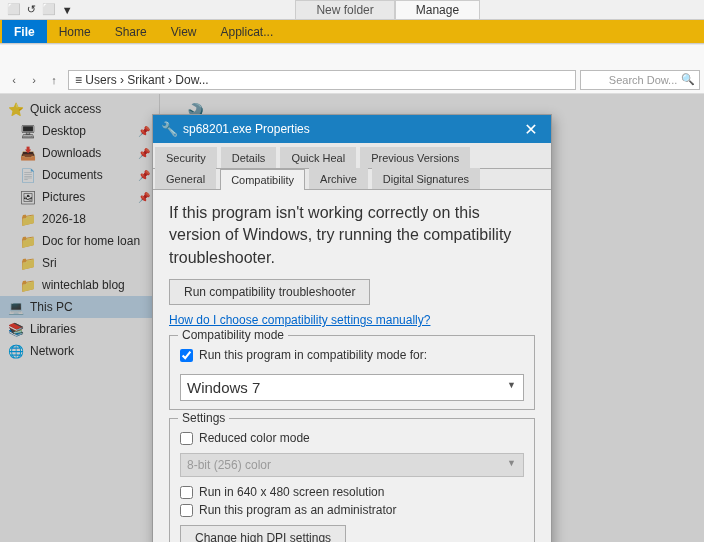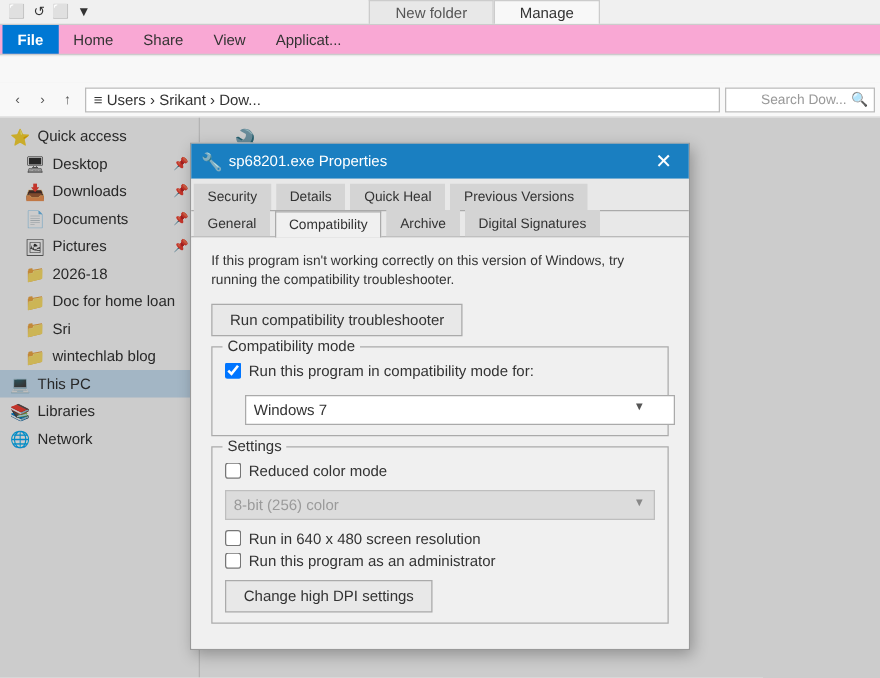--- a/index.html
+++ b/index.html
@@ -7,21 +7,21 @@
       font-family: 'Segoe UI', Tahoma, Geneva, Verdana, sans-serif;
       font-size: 12px;
       background: #f0f0f0;
       width: 704px;
       height: 542px;
       overflow: hidden;
       position: relative;
     }
     .ribbon-tabs {
       display: flex;
-      background: #f9a8d4;
+      background: #eab308;
       height: 24px;
       align-items: center;
       border-bottom: 1px solid #ccc;
       padding-left: 2px;
     }
     .ribbon-tab-file {
       background: #0078d4;
       color: white;
       padding: 2px 12px;
       height: 100%;
@@ -248,21 +248,21 @@
       top: 1px;
       z-index: 1;
     }
 
     
     .dialog-content {
       padding: 12px 16px;
       background: #f0f0f0;
     }
     .dialog-desc {
-      font-size: 11px;
+      font-size: 16px;
       color: #333;
       margin-bottom: 10px;
       line-height: 1.4;
     }
     .dialog-btn {
       background: #e8e8e8;
       border: 1px solid #aaa;
       padding: 5px 14px;
       font-size: 12px;
       cursor: pointer;
@@ -308,26 +308,25 @@
       margin-right: 6px;
       width: 13px;
       height: 13px;
     }
 
     .compat-dropdown {
       width: 100%;
       padding: 4px 6px;
       border: 1px solid #aaa;
       background: white;
-      font-size: 12px;
+      font-size: 15px;
       color: #333;
       margin-top: 6px;
       appearance: none;
       cursor: pointer;
-      margin-left: 16px;
     }
     .dropdown-wrapper {
       position: relative;
       margin-top: 6px;
     }
     .dropdown-wrapper::after {
       content: '▼';
       position: absolute;
       right: 8px;
       top: 50%;
@@ -513,20 +512,21 @@
         <div class="dialog-tab active">Compatibility</div>
         <div class="dialog-tab">Archive</div>
         <div class="dialog-tab">Digital Signatures</div>
       </div>
 
       <div class="dialog-content">
         <p class="dialog-desc">If this program isn't working correctly on this version of Windows, try running the compatibility troubleshooter.</p>
 
         <button class="dialog-btn">Run compatibility troubleshooter</button>
 
+        <a class="link-text">How do I choose compatibility settings manually?</a>
 
         
         <div class="group-box">
           <span class="group-box-title">Compatibility mode</span>
           <div class="group-content">
             <div class="checkbox-row">
               <input type="checkbox" checked="" style="">
               <label>Run this program in compatibility mode for:</label>
             </div>
             <div class="dropdown-wrapper">

